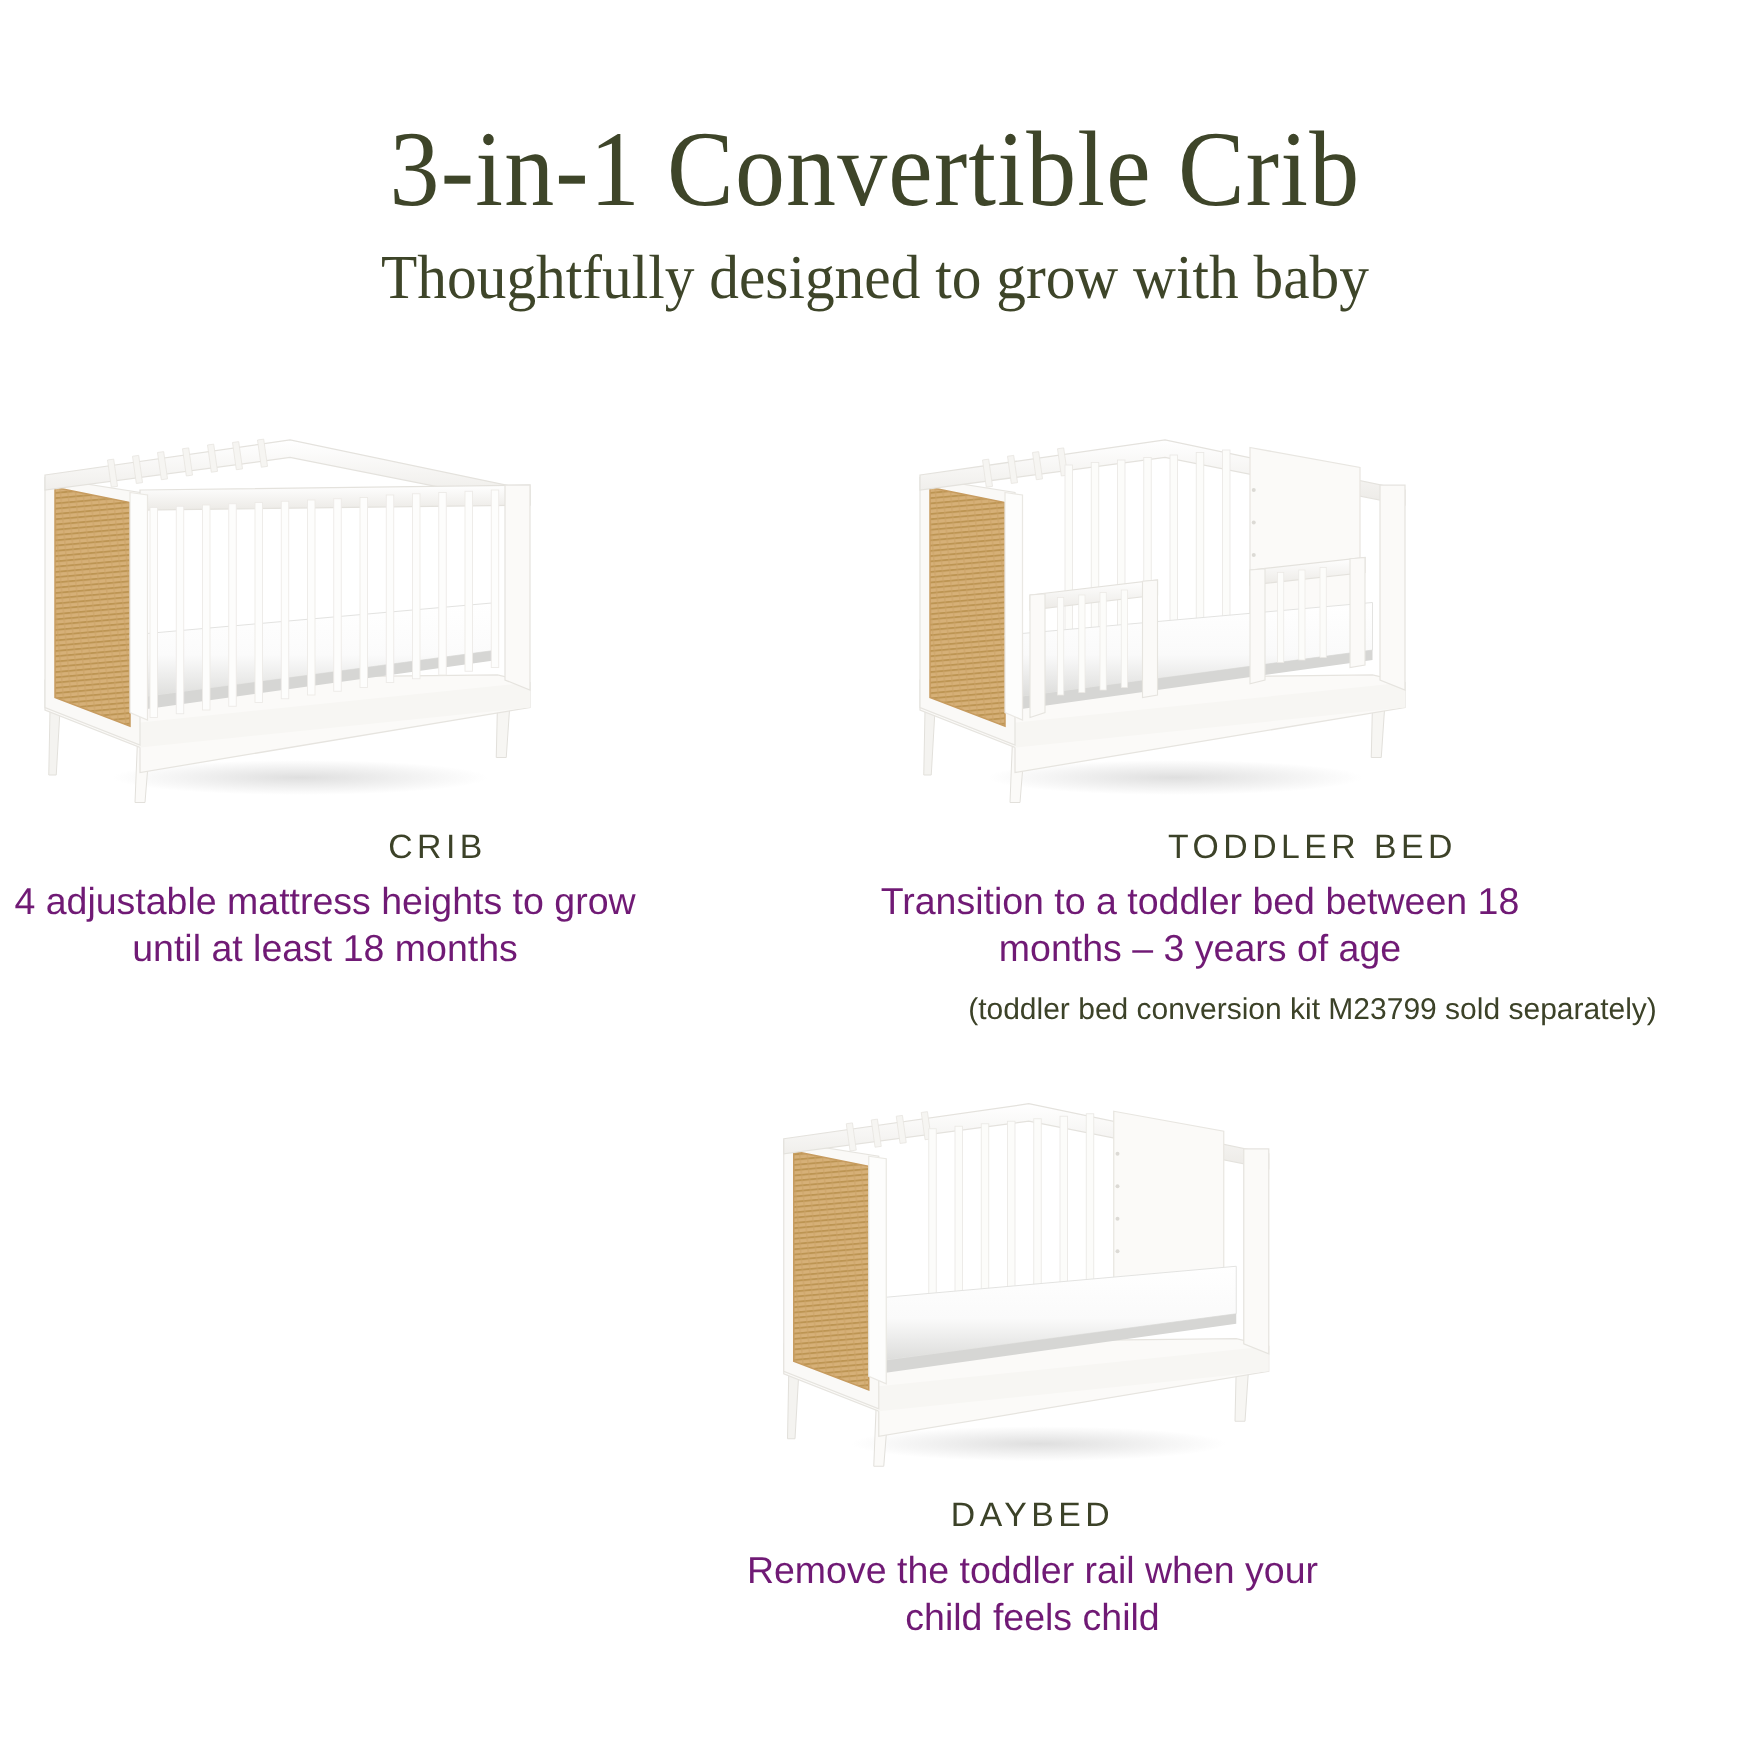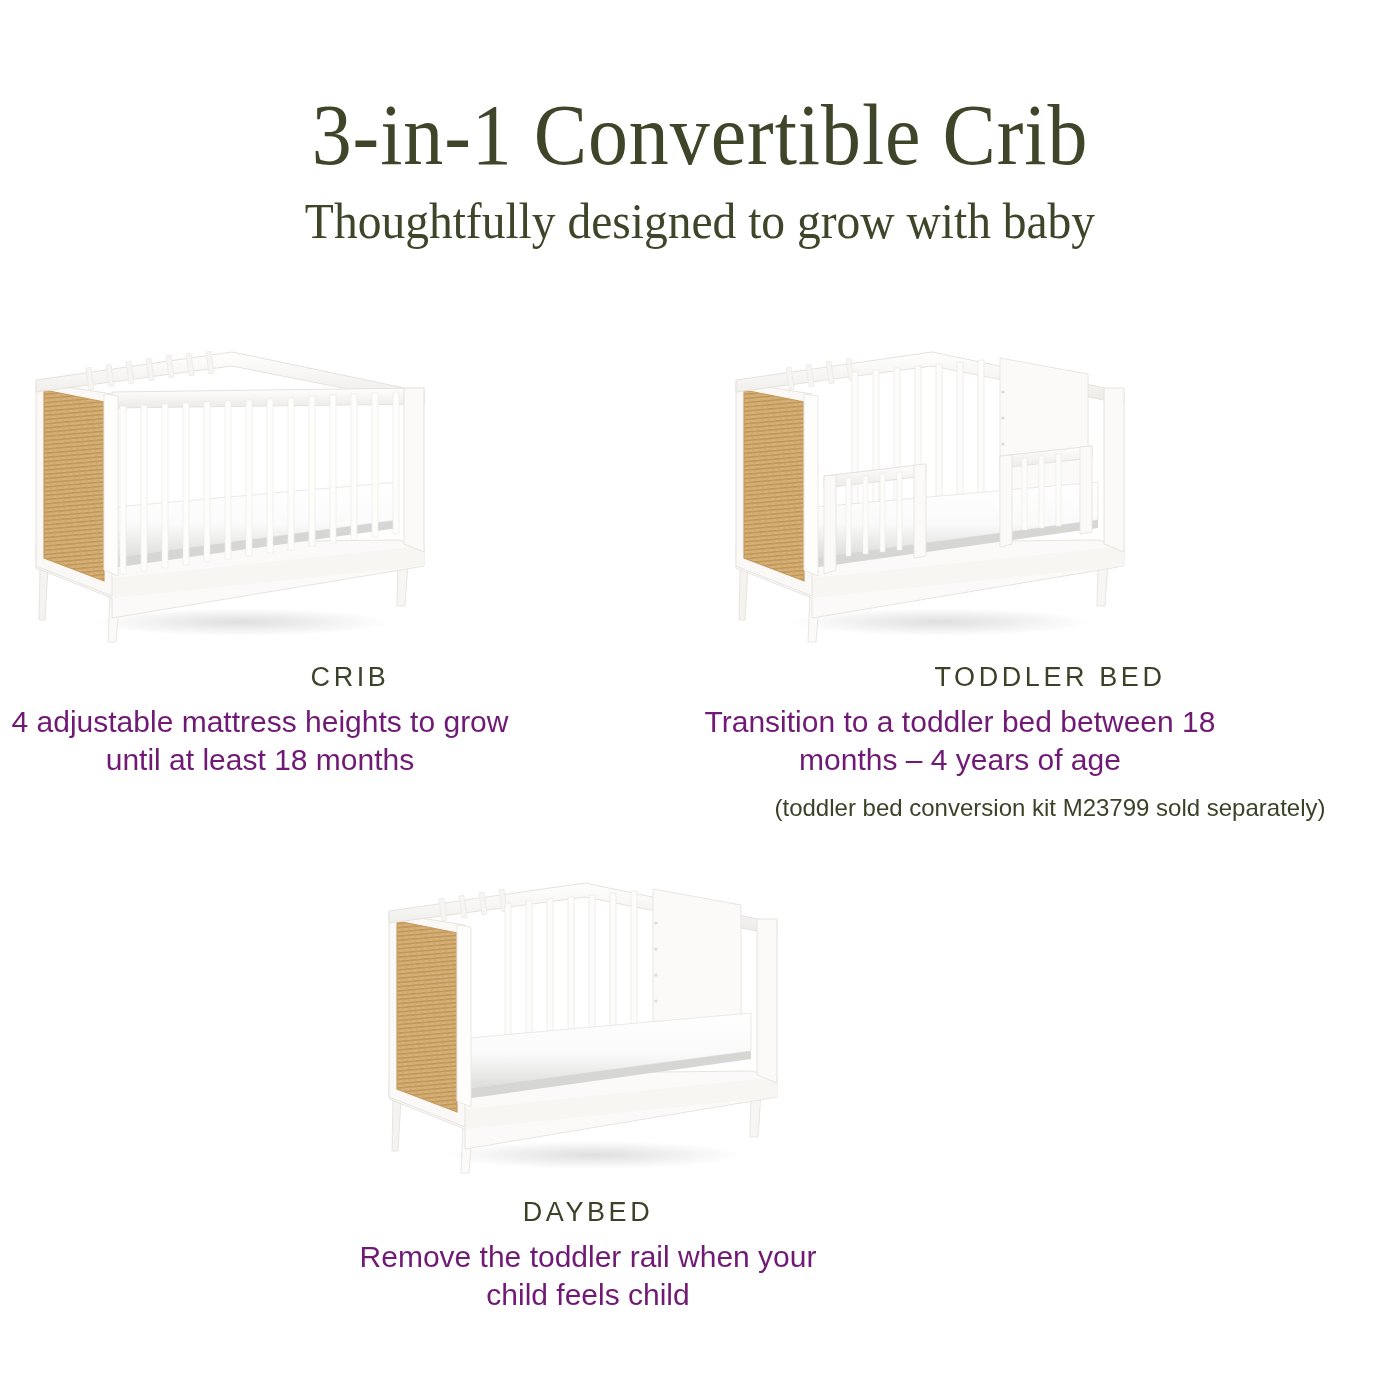--- a/index.html
+++ b/index.html
@@ -54,21 +54,21 @@
     width: 700px;
     display: flex;
     flex-direction: column;
   }
   .row-bottom {
     position: absolute;
     top: 855px;
     left: 0;
     width: 1176px;
     display: flex;
-    justify-content: center;
+    justify-content: flex-end;
   }
   .panel-wide {
     width: 700px;
     display: flex;
     flex-direction: column;
     align-items: center;
   }
 
   .figure {
     width: 470px;
@@ -299,21 +299,21 @@
           <rect x="356" y="124" width="5" height="72"></rect>
         </g>
       </g>
 
       <path d="M404 58 L424 58 L424 222 L404 214 Z" fill="#fbfaf8" stroke="#e6e4df" stroke-width="1"></path>
       <path d="M104 64 L118 66 L118 246 L104 240 Z" fill="#fdfdfc" stroke="#eae8e3" stroke-width="1"></path>
     </svg>
 
     <div class="caption">
       <p class="cap-head">TODDLER BED</p>
-      <p class="cap-body">Transition to a toddler bed between 18 months – 4 years of age</p>
+      <p class="cap-body">Transition to a toddler bed between 18 months – 3 years of age</p>
       <p class="cap-note">(toddler bed conversion kit M23799 sold separately)</p>
     </div>
   </div>
 </div>
 
 <div class="row-bottom">
   <div class="panel-wide">
     <svg class="figure-wide" viewBox="0 0 470 330">
       <defs>
         <pattern id="cane3" width="6" height="4.2" patternUnits="userSpaceOnUse" patternTransform="rotate(-5)">

